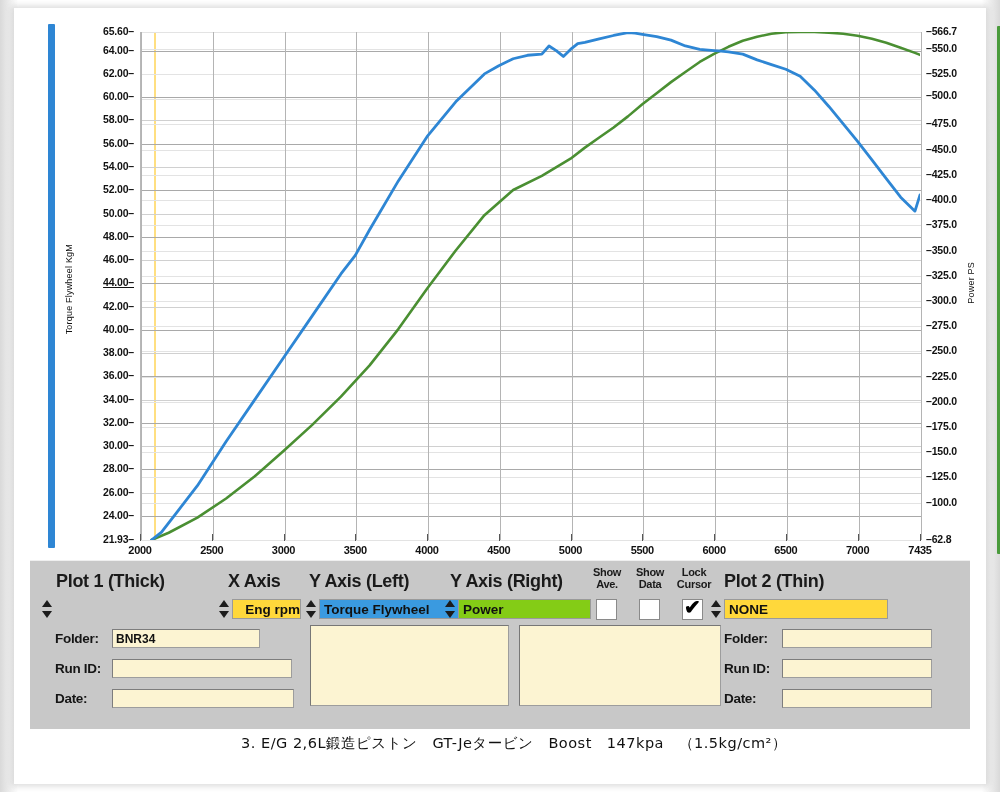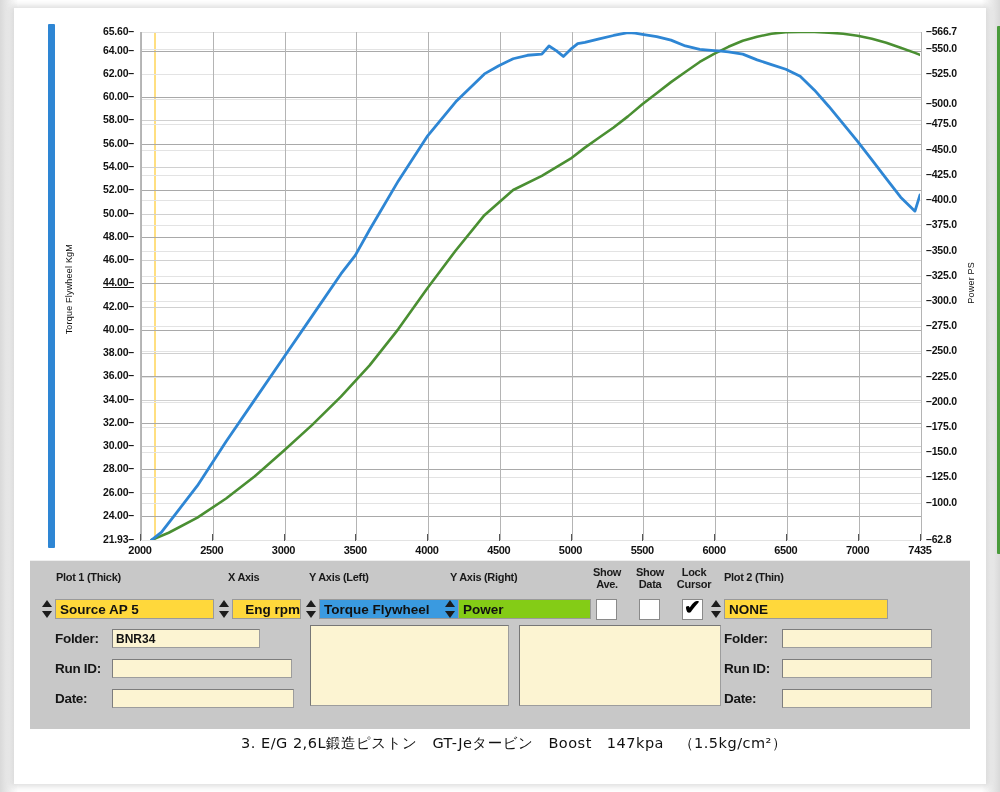--- a/index.html
+++ b/index.html
@@ -59,21 +59,21 @@
   .xtickmark{position:absolute;top:-8px;width:1px;height:7px;background:#555;}
 
   svg#curves{position:absolute;left:110px;top:20px;}
 
   
   #panel{
     position:absolute;left:16px;top:552px;width:940px;height:168px;
     background:#c8c8c8;
     border-top:1px solid #efefef;
   }
-  .hdr{position:absolute;font-size:11px;font-weight:bold;color:#1a1a1a;white-space:nowrap;letter-spacing:-.3px;}
+  .hdr{position:absolute;font-size:18px;font-weight:bold;color:#1a1a1a;white-space:nowrap;letter-spacing:-.3px;}
   .hdr.sm{font-size:11px;line-height:11.5px;text-align:center;}
 
   .spin{
     position:absolute;width:11px;height:20px;
   }
   .spin i{display:block;width:0;height:0;border-left:5px solid transparent;border-right:5px solid transparent;position:absolute;left:0;}
   .spin i.up{border-bottom:7px solid #1c1c1c;top:1px;}
   .spin i.dn{border-top:7px solid #1c1c1c;bottom:1px;}
 
   .combo{
@@ -145,21 +145,21 @@
           <div class="ytick" style="top: 427.1px;">30.00–</div>
           <div class="ytick" style="top: 450.4px;">28.00–</div>
           <div class="ytick" style="top: 473.7px;">26.00–</div>
           <div class="ytick" style="top: 496.9px;">24.00–</div>
           <div class="ytick" style="top: 521px;">21.93–</div>
         </div>
       <div id="ylabels-right">
           <div class="ytick" style="top: 13px;">–566.7</div>
           <div class="ytick" style="top: 29.8px;">–550.0</div>
           <div class="ytick" style="top: 55px;">–525.0</div>
-          <div class="ytick" style="top: 85px;">–500.0</div>
+          <div class="ytick" style="top: 77px;">–500.0</div>
           <div class="ytick" style="top: 105.4px;">–475.0</div>
           <div class="ytick" style="top: 130.6px;">–450.0</div>
           <div class="ytick" style="top: 155.9px;">–425.0</div>
           <div class="ytick" style="top: 181.1px;">–400.0</div>
           <div class="ytick" style="top: 206.3px;">–375.0</div>
           <div class="ytick" style="top: 231.5px;">–350.0</div>
           <div class="ytick" style="top: 256.7px;">–325.0</div>
           <div class="ytick" style="top: 281.9px;">–300.0</div>
           <div class="ytick" style="top: 307.1px;">–275.0</div>
           <div class="ytick" style="top: 332.3px;">–250.0</div>
@@ -278,21 +278,20 @@
       <div class="hdr sm" style="left:600px;top:18px;width:40px;">Data</div>
       <div class="hdr sm" style="left:641px;top:6px;width:46px;">Lock</div>
       <div class="hdr sm" style="left:641px;top:18px;width:46px;">Cursor</div>
 
       <div class="hdr" style="left:694px;top:10px;">Plot 2 (Thin)</div>
 
       <div class="spin" style="left:12px;top:38px;">
           <i class="up"></i>
           <i class="dn"></i>
         </div>
-      <div class="combo yellow" style="left:25px;top:38px;width:159px;">Source AP 5</div>
 
       <div class="spin" style="left:189px;top:38px;">
           <i class="up"></i>
           <i class="dn"></i>
         </div>
       <div class="combo yellow" style="left:202px;top:38px;width:69px;text-align:right;">Eng rpm</div>
 
       <div class="spin" style="left:276px;top:38px;">
           <i class="up"></i>
           <i class="dn"></i>

